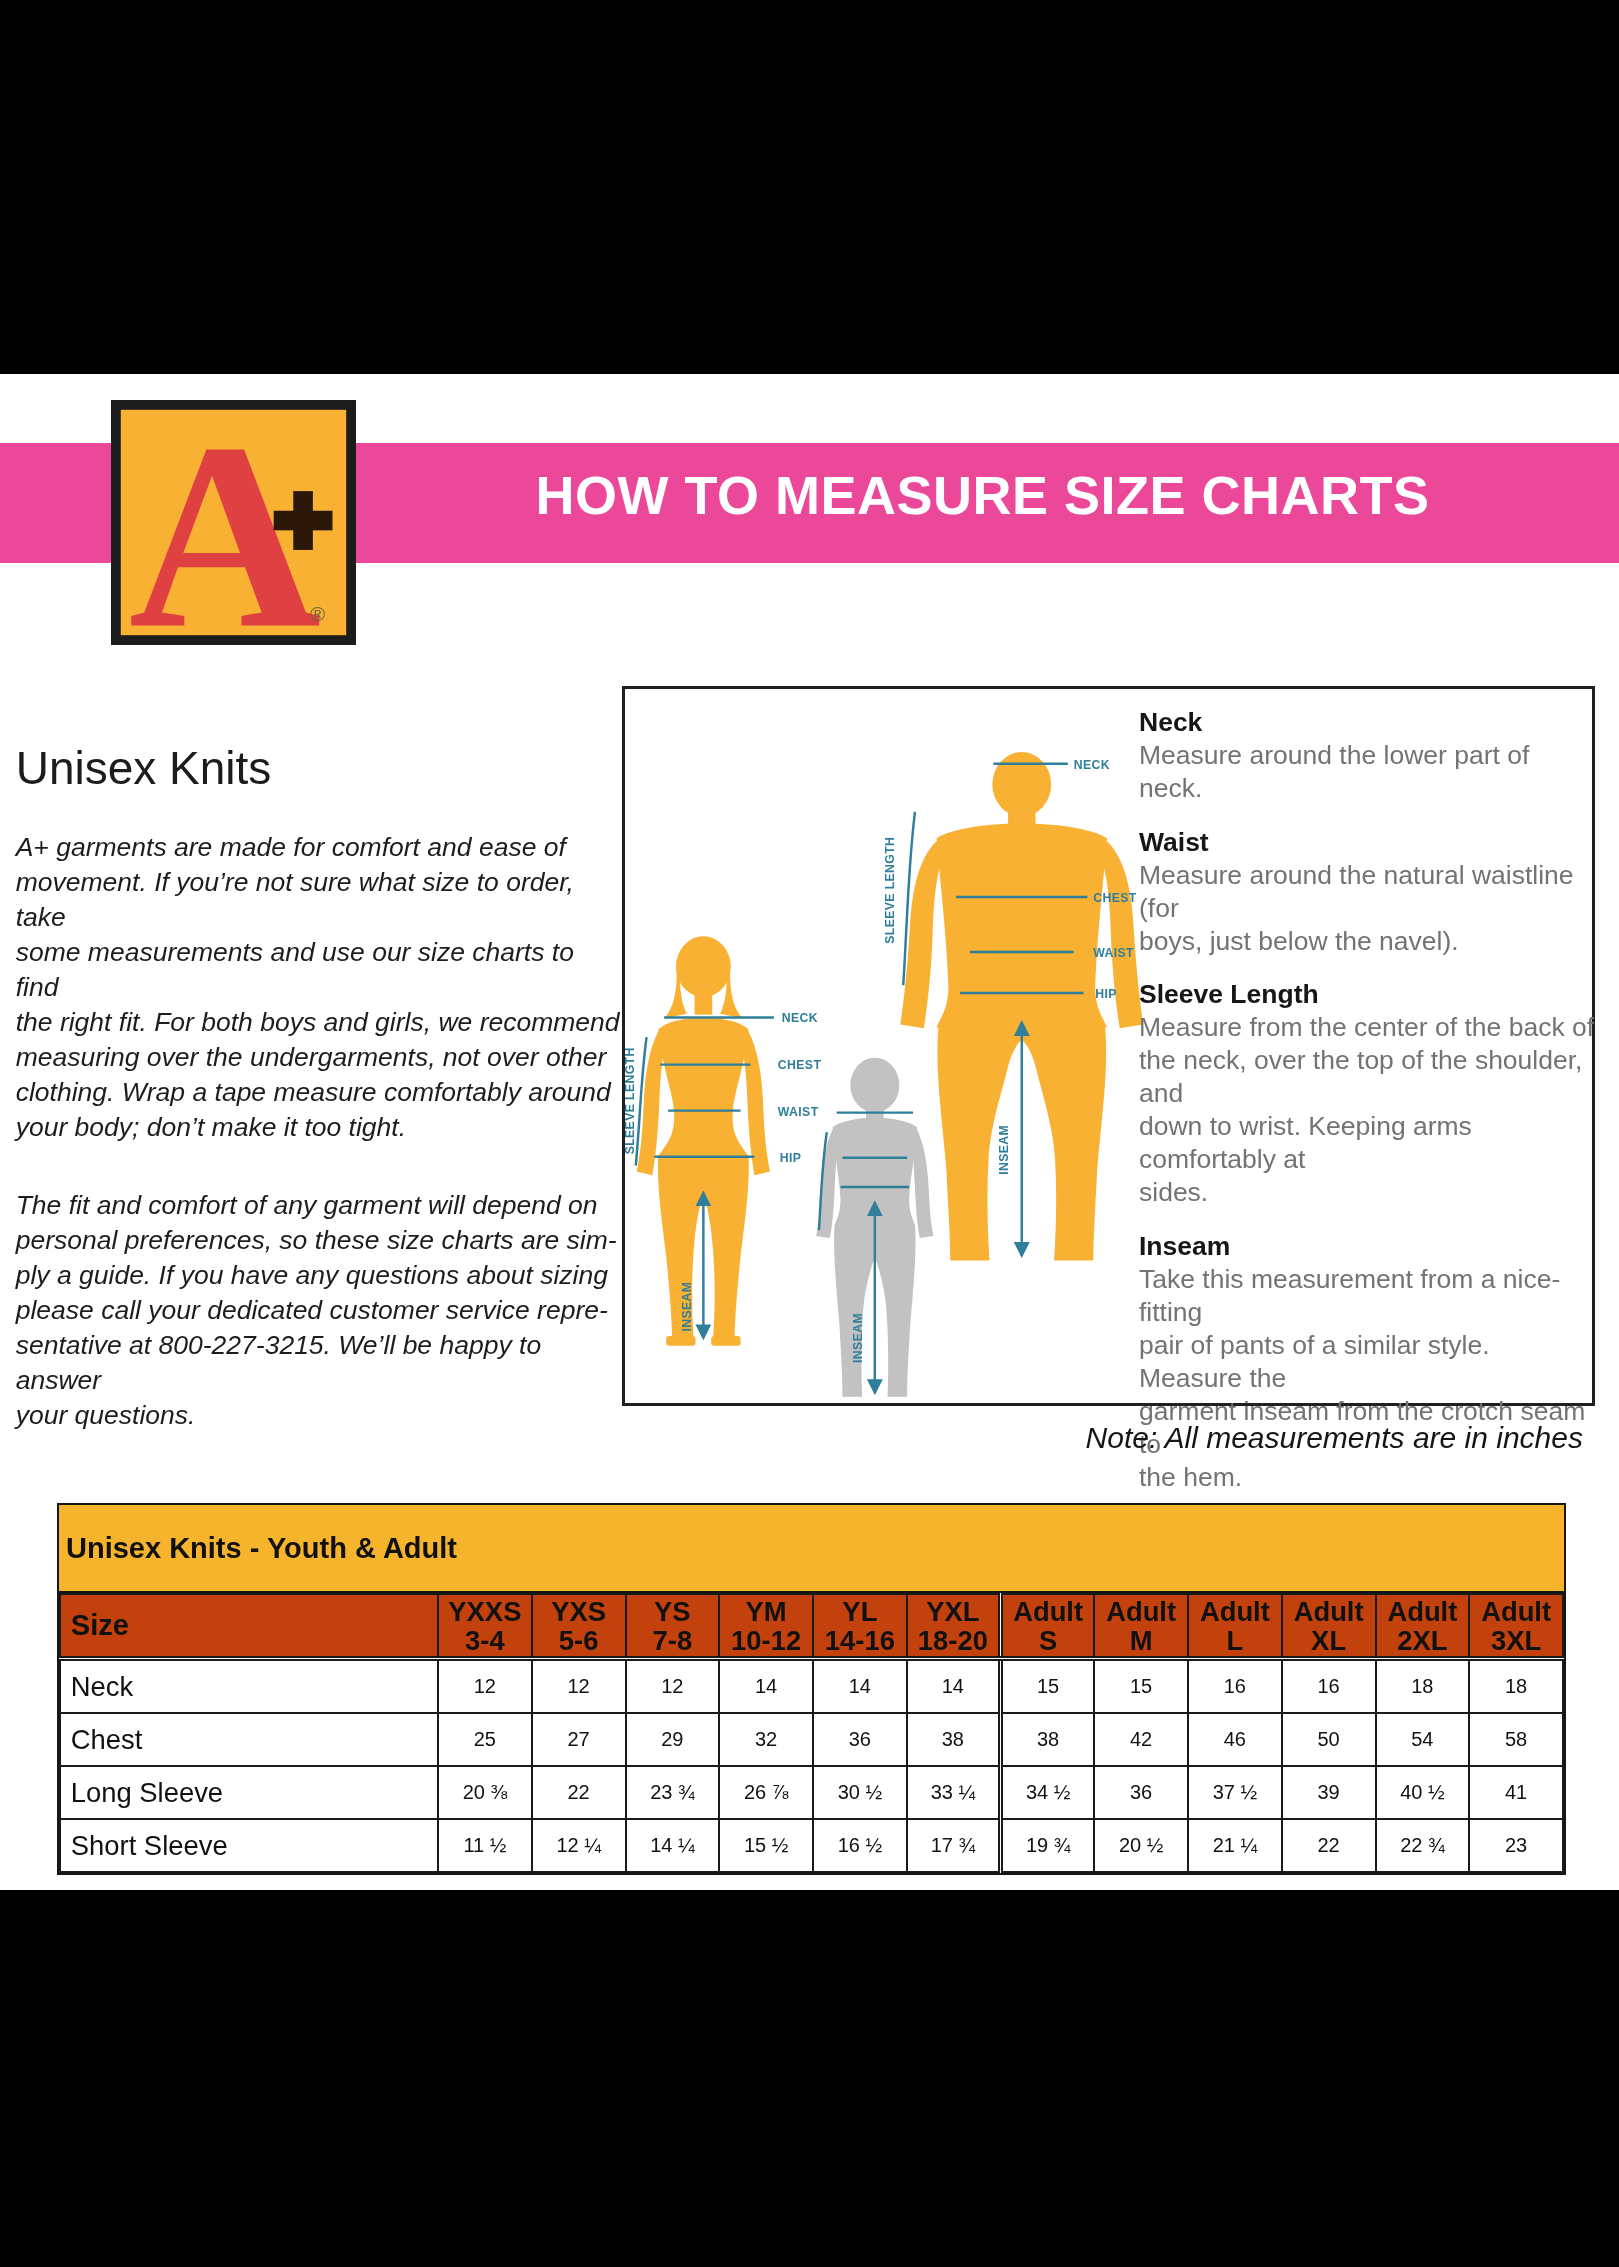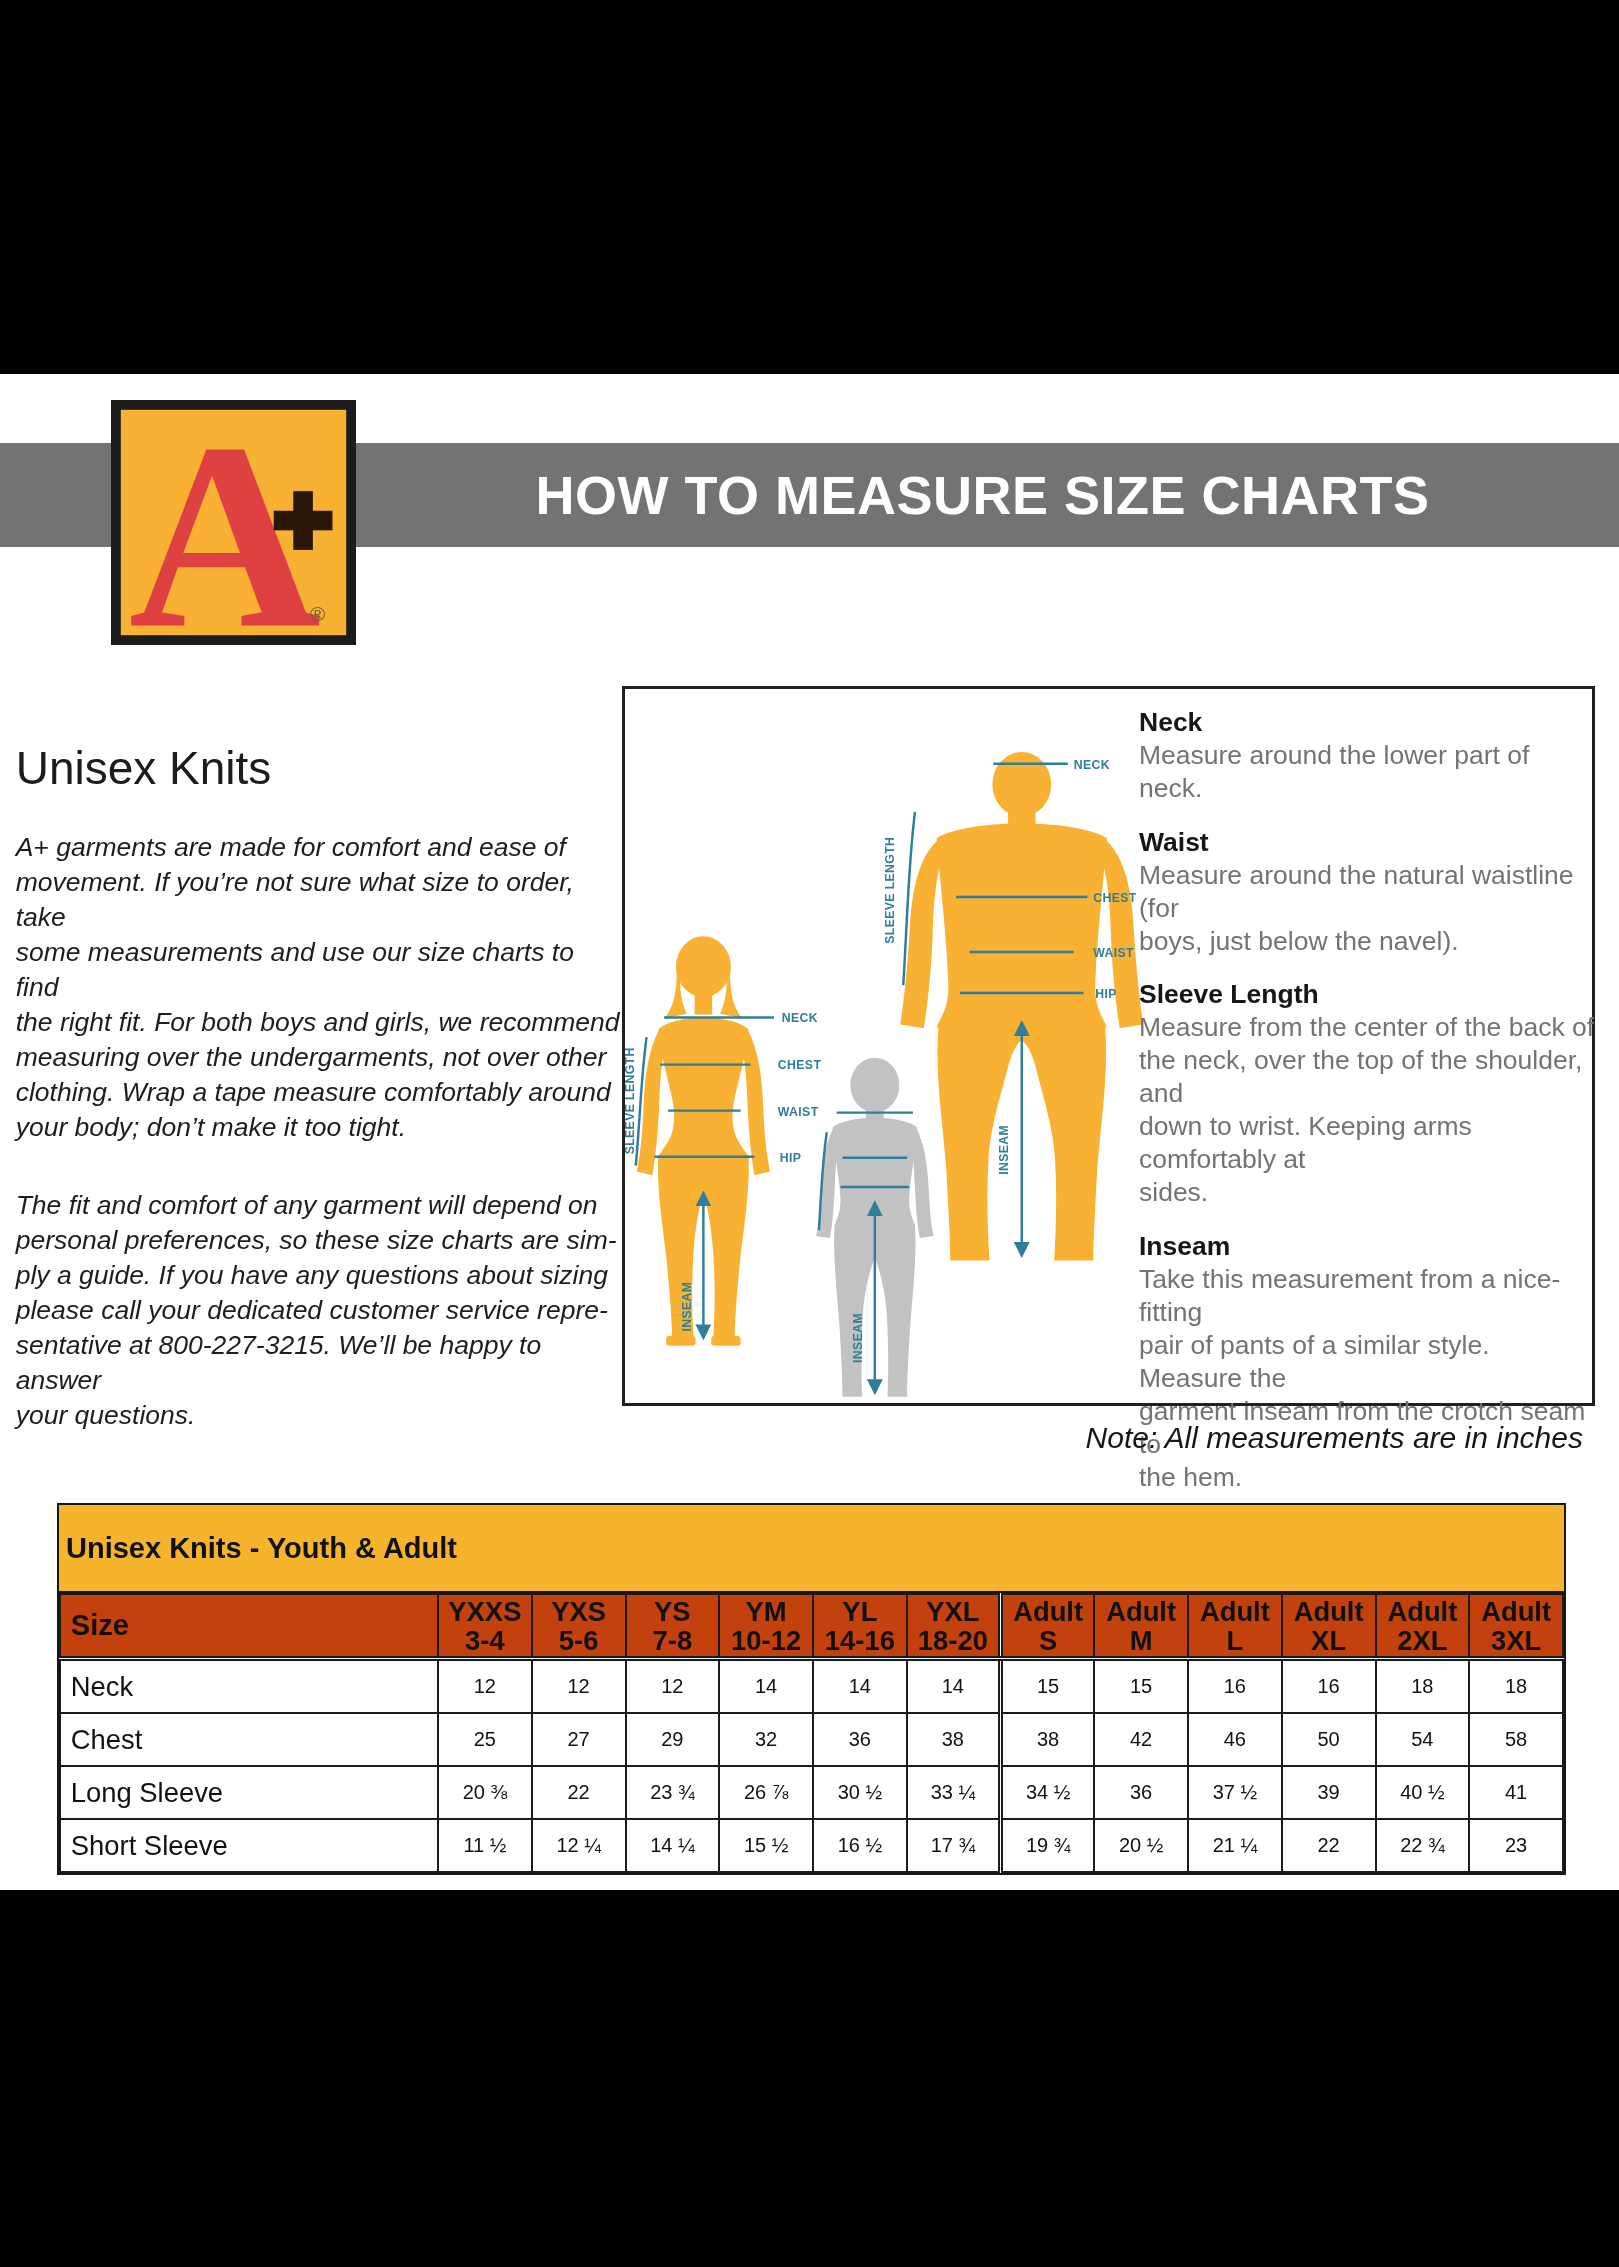--- a/index.html
+++ b/index.html
@@ -2,21 +2,21 @@
 <html><head>
 <meta charset="utf-8">
 <style>
   html,body{margin:0;padding:0;background:#ffffff;}
   .page{position:relative;width:1619px;height:2267px;background:#ffffff;overflow:hidden;
         font-family:"Liberation Sans","DejaVu Sans",sans-serif;color:#1d1d1d;}
   .bar{position:absolute;left:0;width:1619px;background:#000;}
   .bar.top{top:0;height:374px;}
   .bar.bottom{top:1890px;height:377px;}
 
-  .banner{position:absolute;left:0;top:443px;width:1619px;height:104px;background:#737373;}
+  .banner{position:absolute;left:0;top:443px;width:1619px;height:120px;background:#ec4899;}
   .banner-title{position:absolute;left:356px;right:9.8px;top:0;height:104px;display:flex;
         align-items:center;justify-content:center;color:#ffffff;font-weight:bold;
         font-size:54px;letter-spacing:0.5px;white-space:nowrap;}
 
   .logo{position:absolute;left:111px;top:400px;width:245px;height:245px;}
 
   .intro{position:absolute;left:15.7px;top:733px;width:606px;}
   .intro h1{margin:8px 0 35px 0;font-size:46px;font-weight:400;color:#1c1c1c;letter-spacing:0;}
   .intro p{margin:0 0 43px 0;font-size:26.5px;line-height:35px;font-style:italic;}
   .prelines{white-space:pre-line;}

